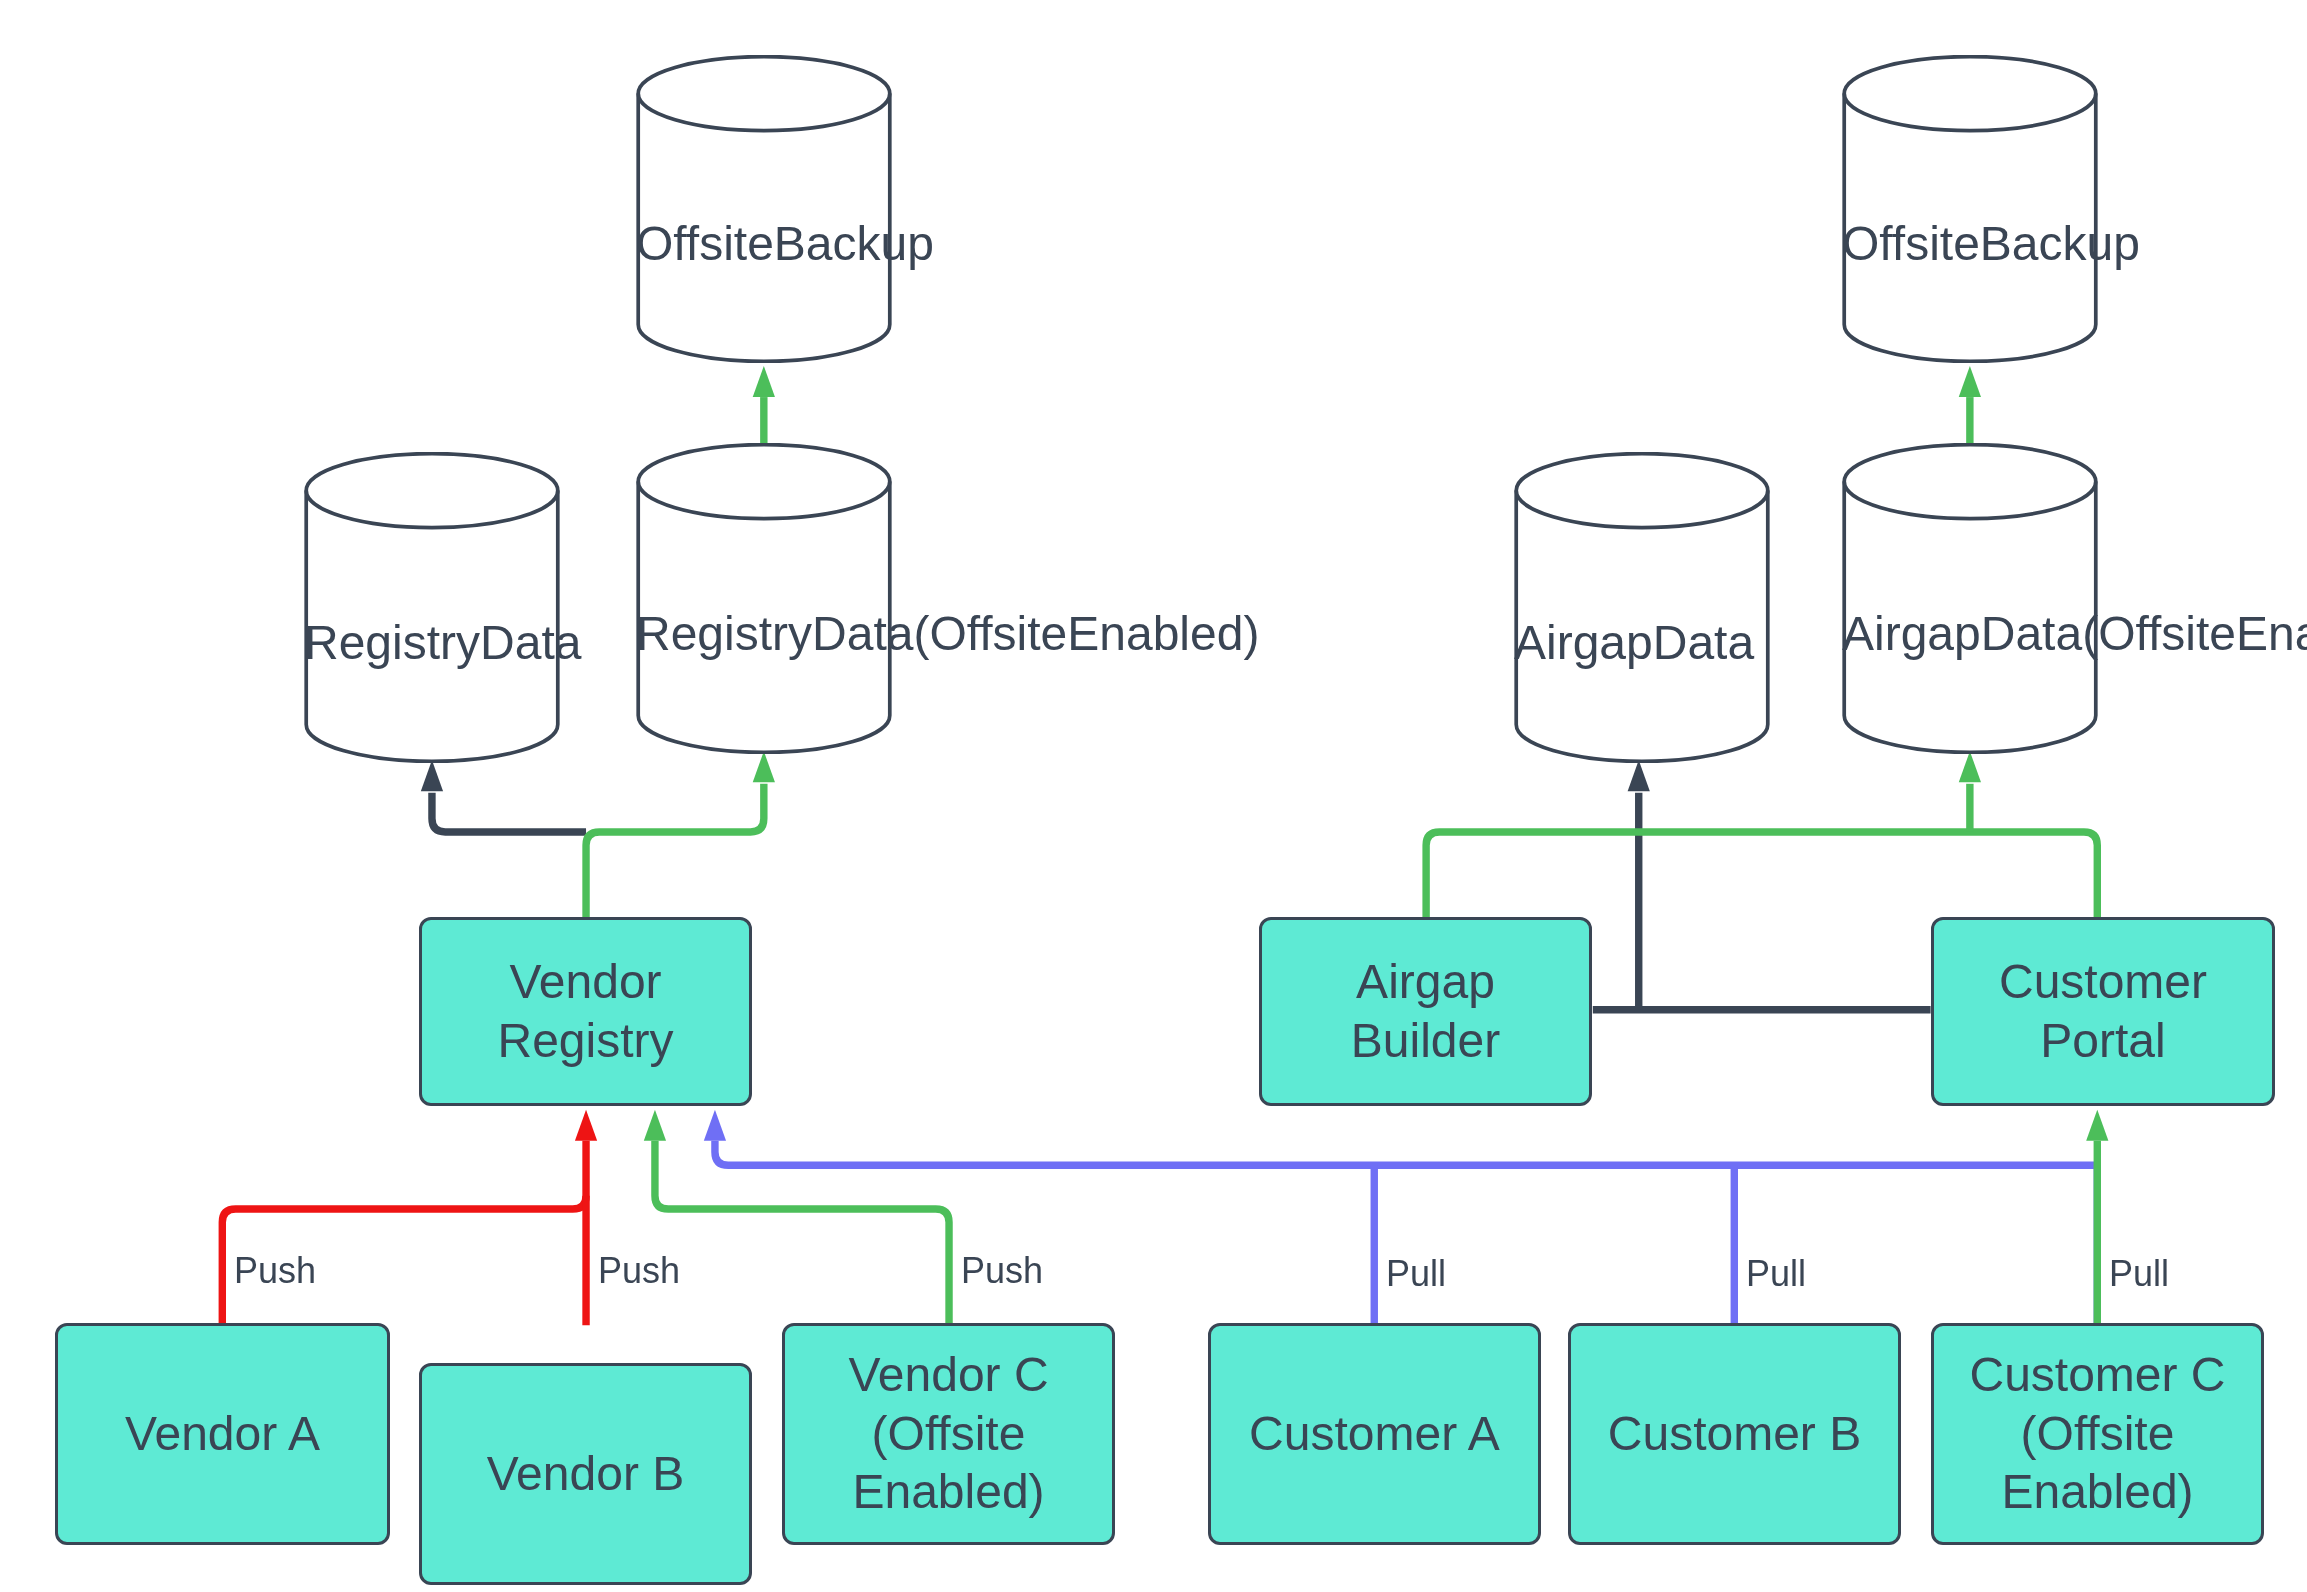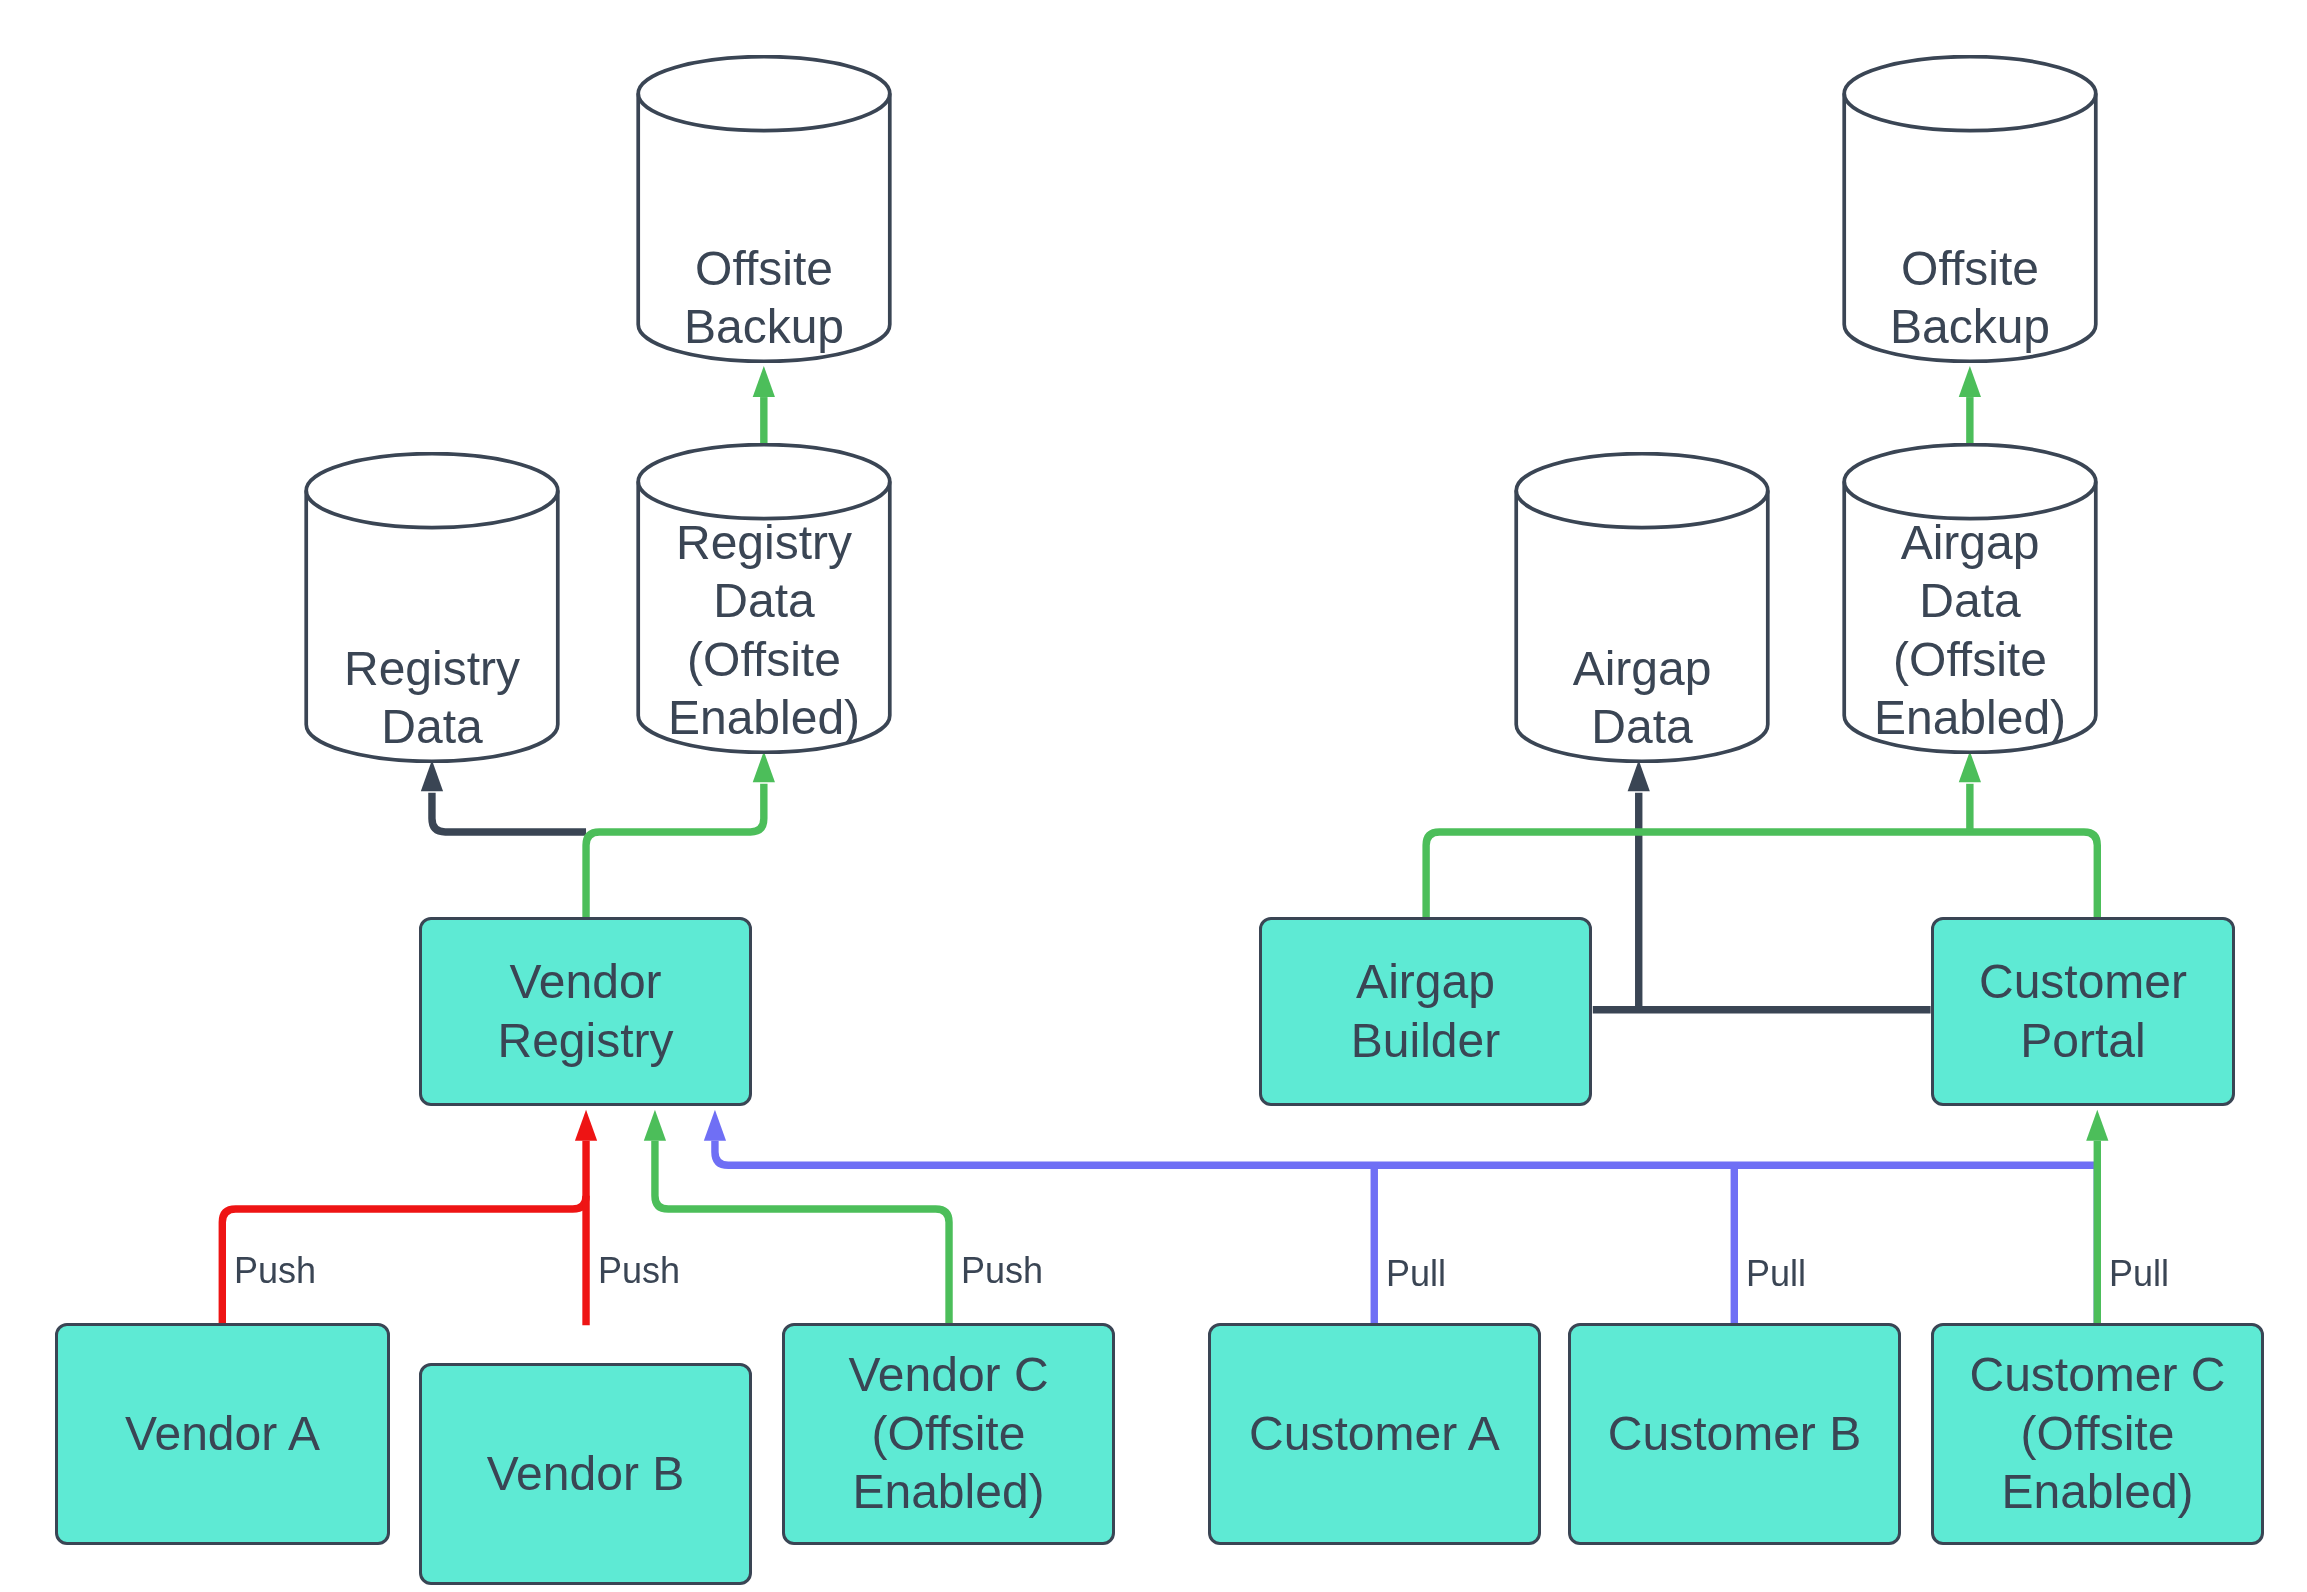--- a/index.html
+++ b/index.html
@@ -8,22 +8,22 @@
   #wires{position:absolute;left:0;top:0;z-index:1;}
   #wires path{fill:none;stroke-width:10;stroke-linecap:butt;stroke-linejoin:round;}
   #wires polygon{stroke:none;}
   .node{position:absolute;z-index:2;box-sizing:border-box;display:flex;align-items:center;
         justify-content:center;text-align:center;font-size:48px;line-height:1.22;color:#3a4554;}
   .box{background:#5eead4;border:3.7px solid #3a4554;border-radius:12px;}
   .cyl{background:transparent;}
   .cyl-shape{position:absolute;left:0;top:0;width:100%;height:100%;}
   .cyl-shape .shape{fill:#ffffff;stroke:#3a4554;stroke-width:5;}
   .cyl-shape .nofill{fill:none;}
-  .cyl-label{position:absolute;left:0;right:0;top:77px;bottom:6px;display:flex;flex-direction:column;
-             align-items:center;justify-content:flex-end;}
+  .cyl-label{position:absolute;left:0;right:0;top:77px;bottom:6px;display:flex;
+             align-items:center;justify-content:flex-start;}
   .lines span{display:block;}
   .edge-label{position:absolute;z-index:3;font-size:36px;line-height:1.2;white-space:nowrap;}
 </style>
 </head>
 <body>
 
 <div id="canvas">
 
   <svg id="wires" width="2307" height="1592" viewBox="0 0 3114 2149">
 
@@ -168,21 +168,21 @@
     </div>
   </div>
 
   <div class="node box" style="left:1259px;top:917px;width:333px;height:189px;">
     <div class="lines">
       <span>Airgap</span>
       <span>Builder</span>
     </div>
   </div>
 
-  <div class="node box" style="left:1931px;top:917px;width:304px;height:189px;">
+  <div class="node box" style="left:1931px;top:917px;width:344px;height:189px;">
     <div class="lines">
       <span>Customer</span>
       <span>Portal</span>
     </div>
   </div>
 
   <div class="node box" style="left:55px;top:1323px;width:335px;height:222px;">
     <div class="lines">
       <span>Vendor A</span>
     </div>

